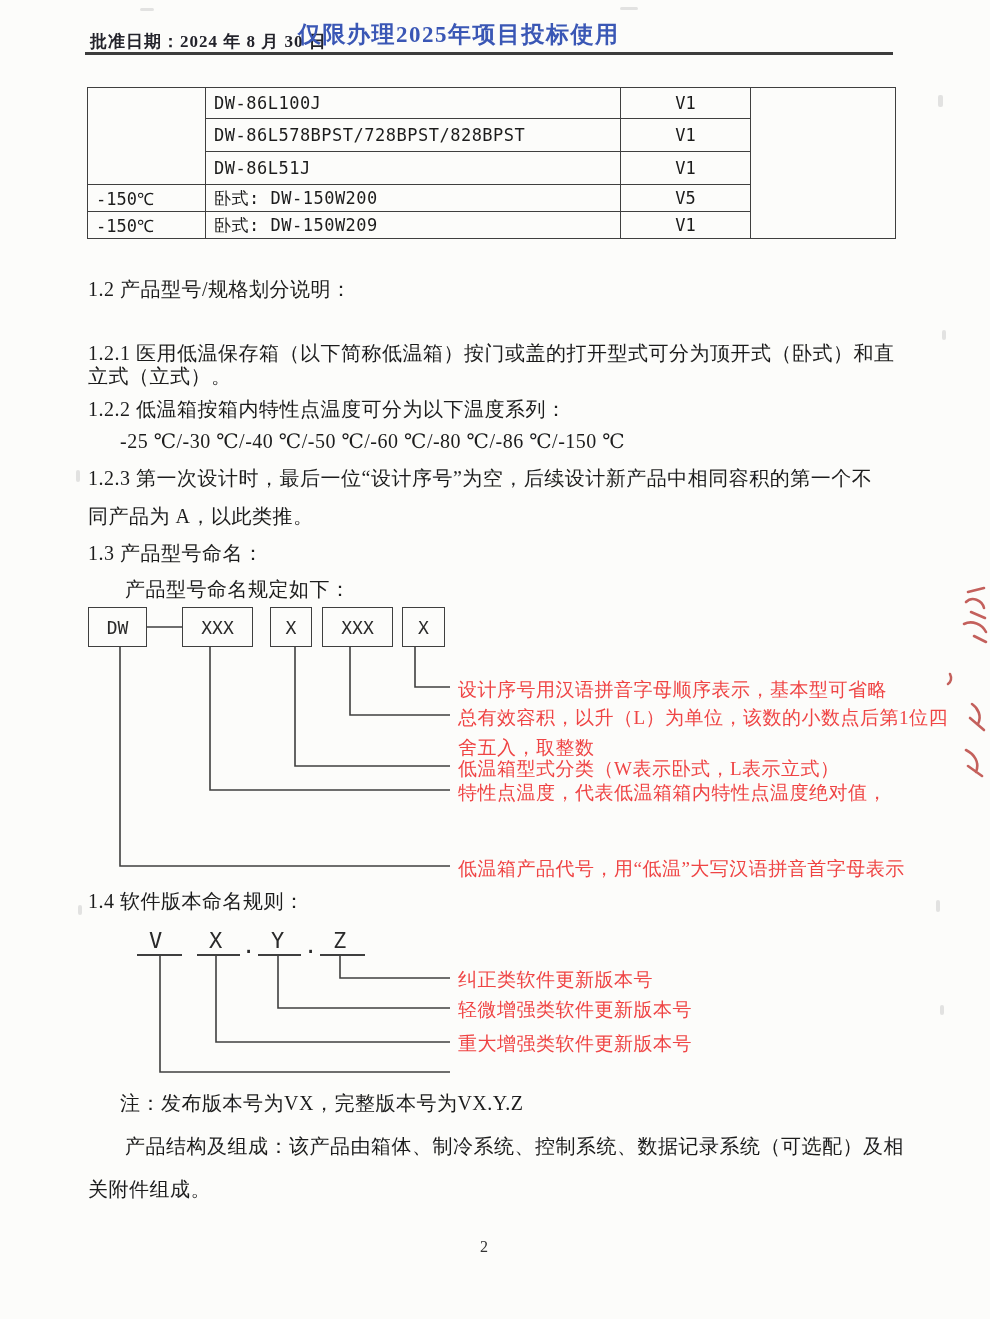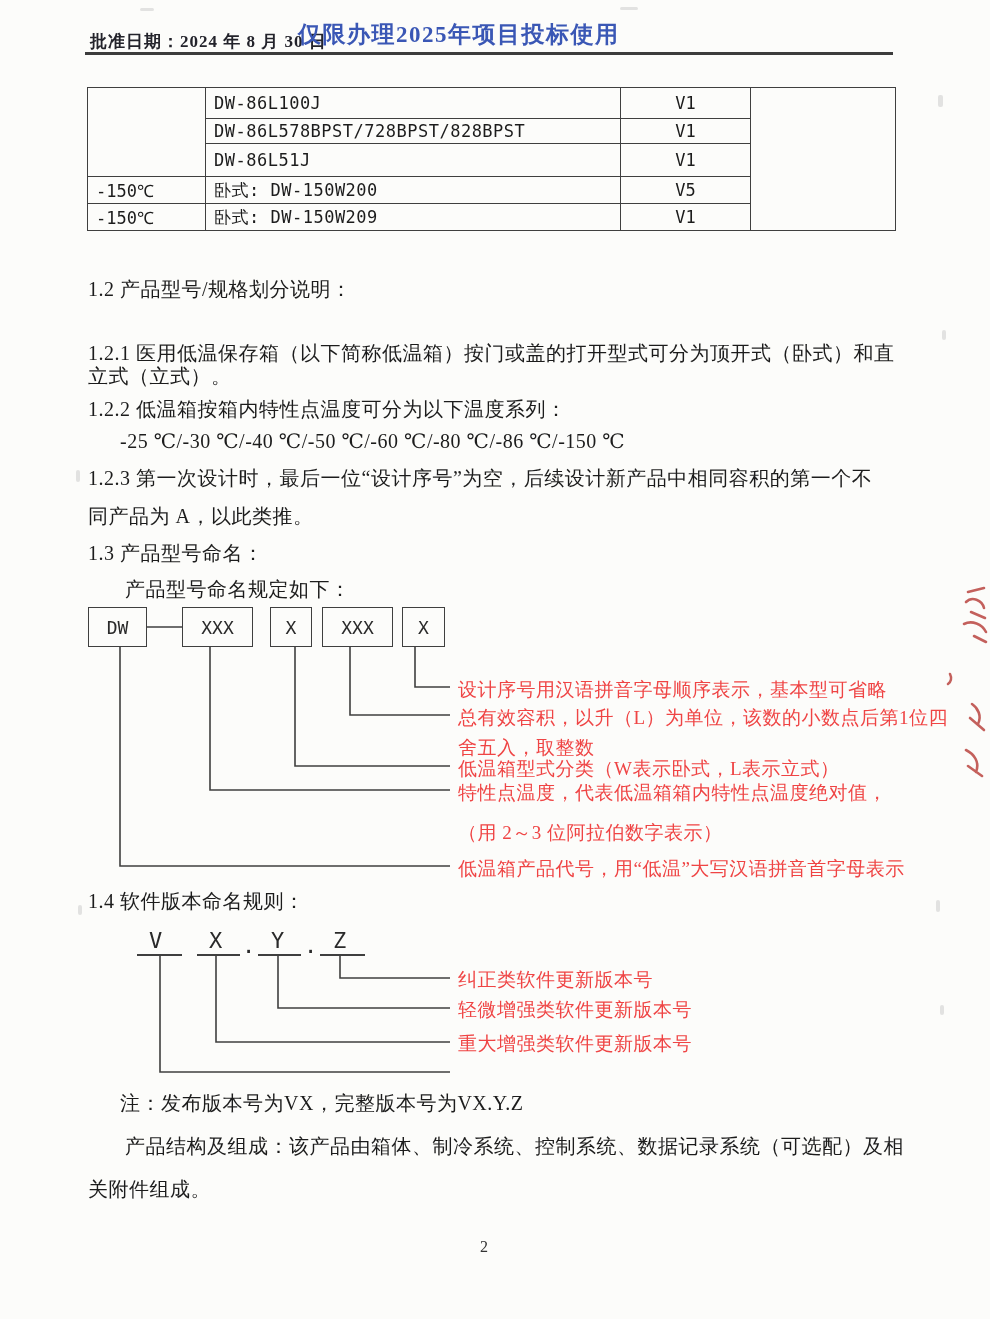--- a/index.html
+++ b/index.html
@@ -54,21 +54,21 @@
         <col style="width:130px">
         <col style="width:145px">
       </colgroup>
     <tbody>
         <tr style="height:31px">
       <td rowspan="3"></td>
       <td class="model">DW-86L100J</td>
       <td class="ver">V1</td>
       <td rowspan="5"></td>
     </tr>
-    <tr style="height:25px">
+    <tr style="height:33px">
       <td class="model">DW-86L578BPST/728BPST/828BPST</td>
       <td class="ver">V1</td>
     </tr>
     <tr style="height:33px">
       <td class="model">DW-86L51J</td>
       <td class="ver">V1</td>
     </tr>
     <tr style="height:27px">
       <td class="temp">-150℃</td>
       <td class="model">卧式: DW-150W200</td>
@@ -117,21 +117,20 @@
       <path d="M216,955 L216,1042 L450,1042"></path>
       <path d="M160,955 L160,1072 L450,1072"></path>
     </g>
   </svg>
 
   <div class="abs callout" style="left:458px; top:677px;">设计序号用汉语拼音字母顺序表示，基本型可省略</div>
   <div class="abs callout" style="left:458px; top:705px;">总有效容积，以升（L）为单位，该数的小数点后第1位四</div>
   <div class="abs callout" style="left:458px; top:735px;">舍五入，取整数</div>
   <div class="abs callout" style="left:458px; top:756px;">低温箱型式分类（W表示卧式，L表示立式）</div>
   <div class="abs callout" style="left:458px; top:780px;">特性点温度，代表低温箱箱内特性点温度绝对值，</div>
-  <div class="abs callout" style="left:458px; top:820px;">（用 2～3 位阿拉伯数字表示）</div>
   <div class="abs callout" style="left:458px; top:856px;">低温箱产品代号，用“低温”大写汉语拼音首字母表示</div>
 
   <div class="abs body-line" style="left:88px; top:888px;">1.4 软件版本命名规则：</div>
 
   <span class="vletter" style="left:149px;">V</span>
   <span class="vletter" style="left:209px;">X</span>
   <span class="vletter" style="left:242px; top:933px;">.</span>
   <span class="vletter" style="left:271px;">Y</span>
   <span class="vletter" style="left:304px; top:933px;">.</span>
   <span class="vletter" style="left:333px;">Z</span>

